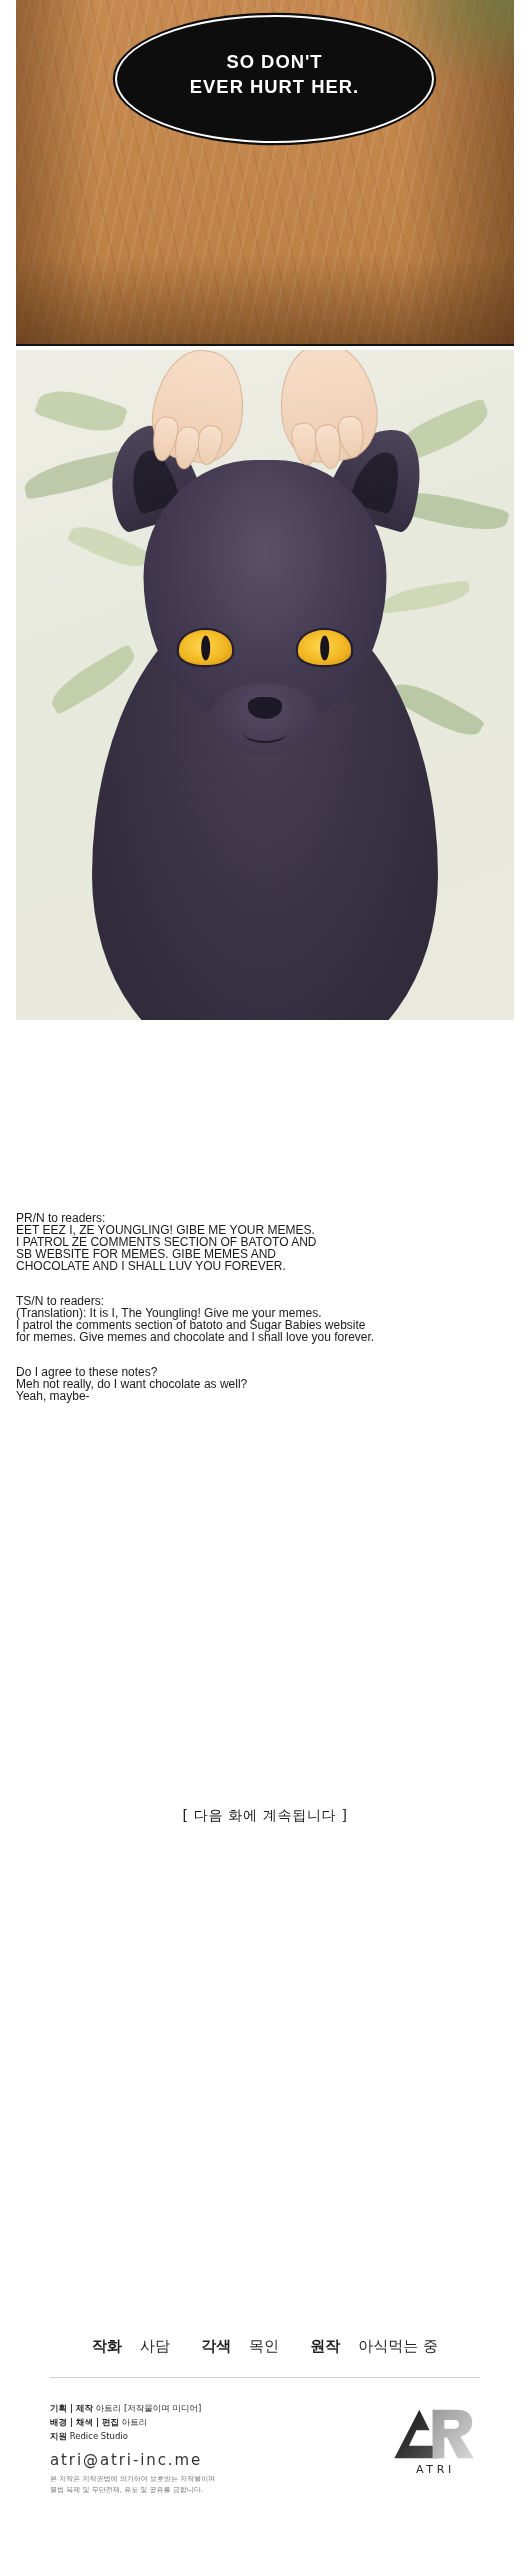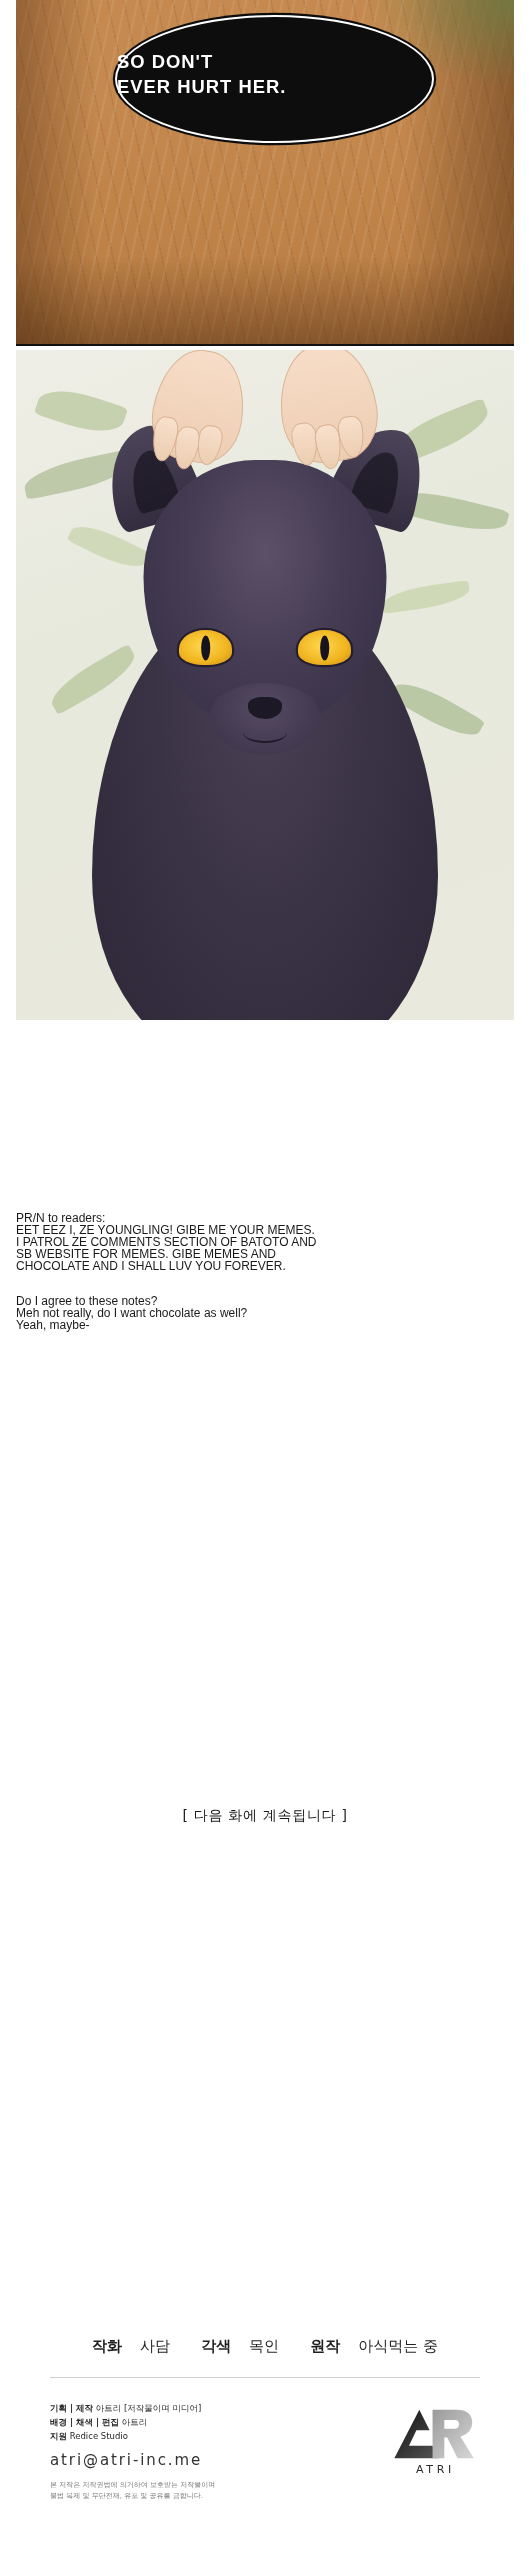--- a/index.html
+++ b/index.html
@@ -77,20 +77,21 @@
     background: #0d0d0d;
     border: 2.2px solid #ffffff;
     border-radius: 50% / 50%;
     box-shadow: 0 0 0 2.2px #0d0d0d;
   }
   .speech-text {
     position: absolute;
     left: 0;
     top: 32px;
     width: 100%;
+    text-align: center;
     color: #ffffff;
     font-family: "Liberation Sans", sans-serif;
     font-weight: bold;
     font-size: 18.4px;
     line-height: 25px;
     letter-spacing: 1px;
     white-space: pre-line;
   }
 
   
@@ -278,21 +279,21 @@
     color: #262626;
   }
   .studio-block .row .k { font-weight: bold; }
   .studio-block .email {
     margin-top: 10.3px;
     font-size: 15px;
     letter-spacing: 1.9px;
     color: #333;
   }
   .studio-block .legal {
-    margin-top: 13px;
+    margin-top: 7px;
     font-size: 7px;
     line-height: 10.3px;
     color: #777;
   }
 
   .logo {
     position: absolute;
     right: 46px;
     top: 2405px;
     width: 97px;
@@ -359,20 +360,24 @@
       <div class="finger" style="left:53px; top:74px; width:23px; height:40px;"></div>
     </div>
   </div>
 
   <div class="notes">
     <p>PR/N to readers:
 EET EEZ I, ZE YOUNGLING! GIBE ME YOUR MEMES.
 I PATROL ZE COMMENTS SECTION OF BATOTO AND
 SB WEBSITE FOR MEMES. GIBE MEMES AND
 CHOCOLATE AND I SHALL LUV YOU FOREVER.</p>
+    <p>TS/N to readers:
+(Translation): It is I, The Youngling! Give me your memes.
+I patrol the comments section of batoto and Sugar Babies website
+for memes. Give memes and chocolate and I shall love you forever.</p>
     <p>Do I agree to these notes?
 Meh not really, do I want chocolate as well?
 Yeah, maybe-</p>
   </div>
 
   <div class="tbc">[ 다음 화에 계속됩니다 ]</div>
 
   <div class="credit-line">
     <span><span class="bold">작화</span> <span>사담</span></span>
     <span><span class="bold">각색</span> <span>목인</span></span>

